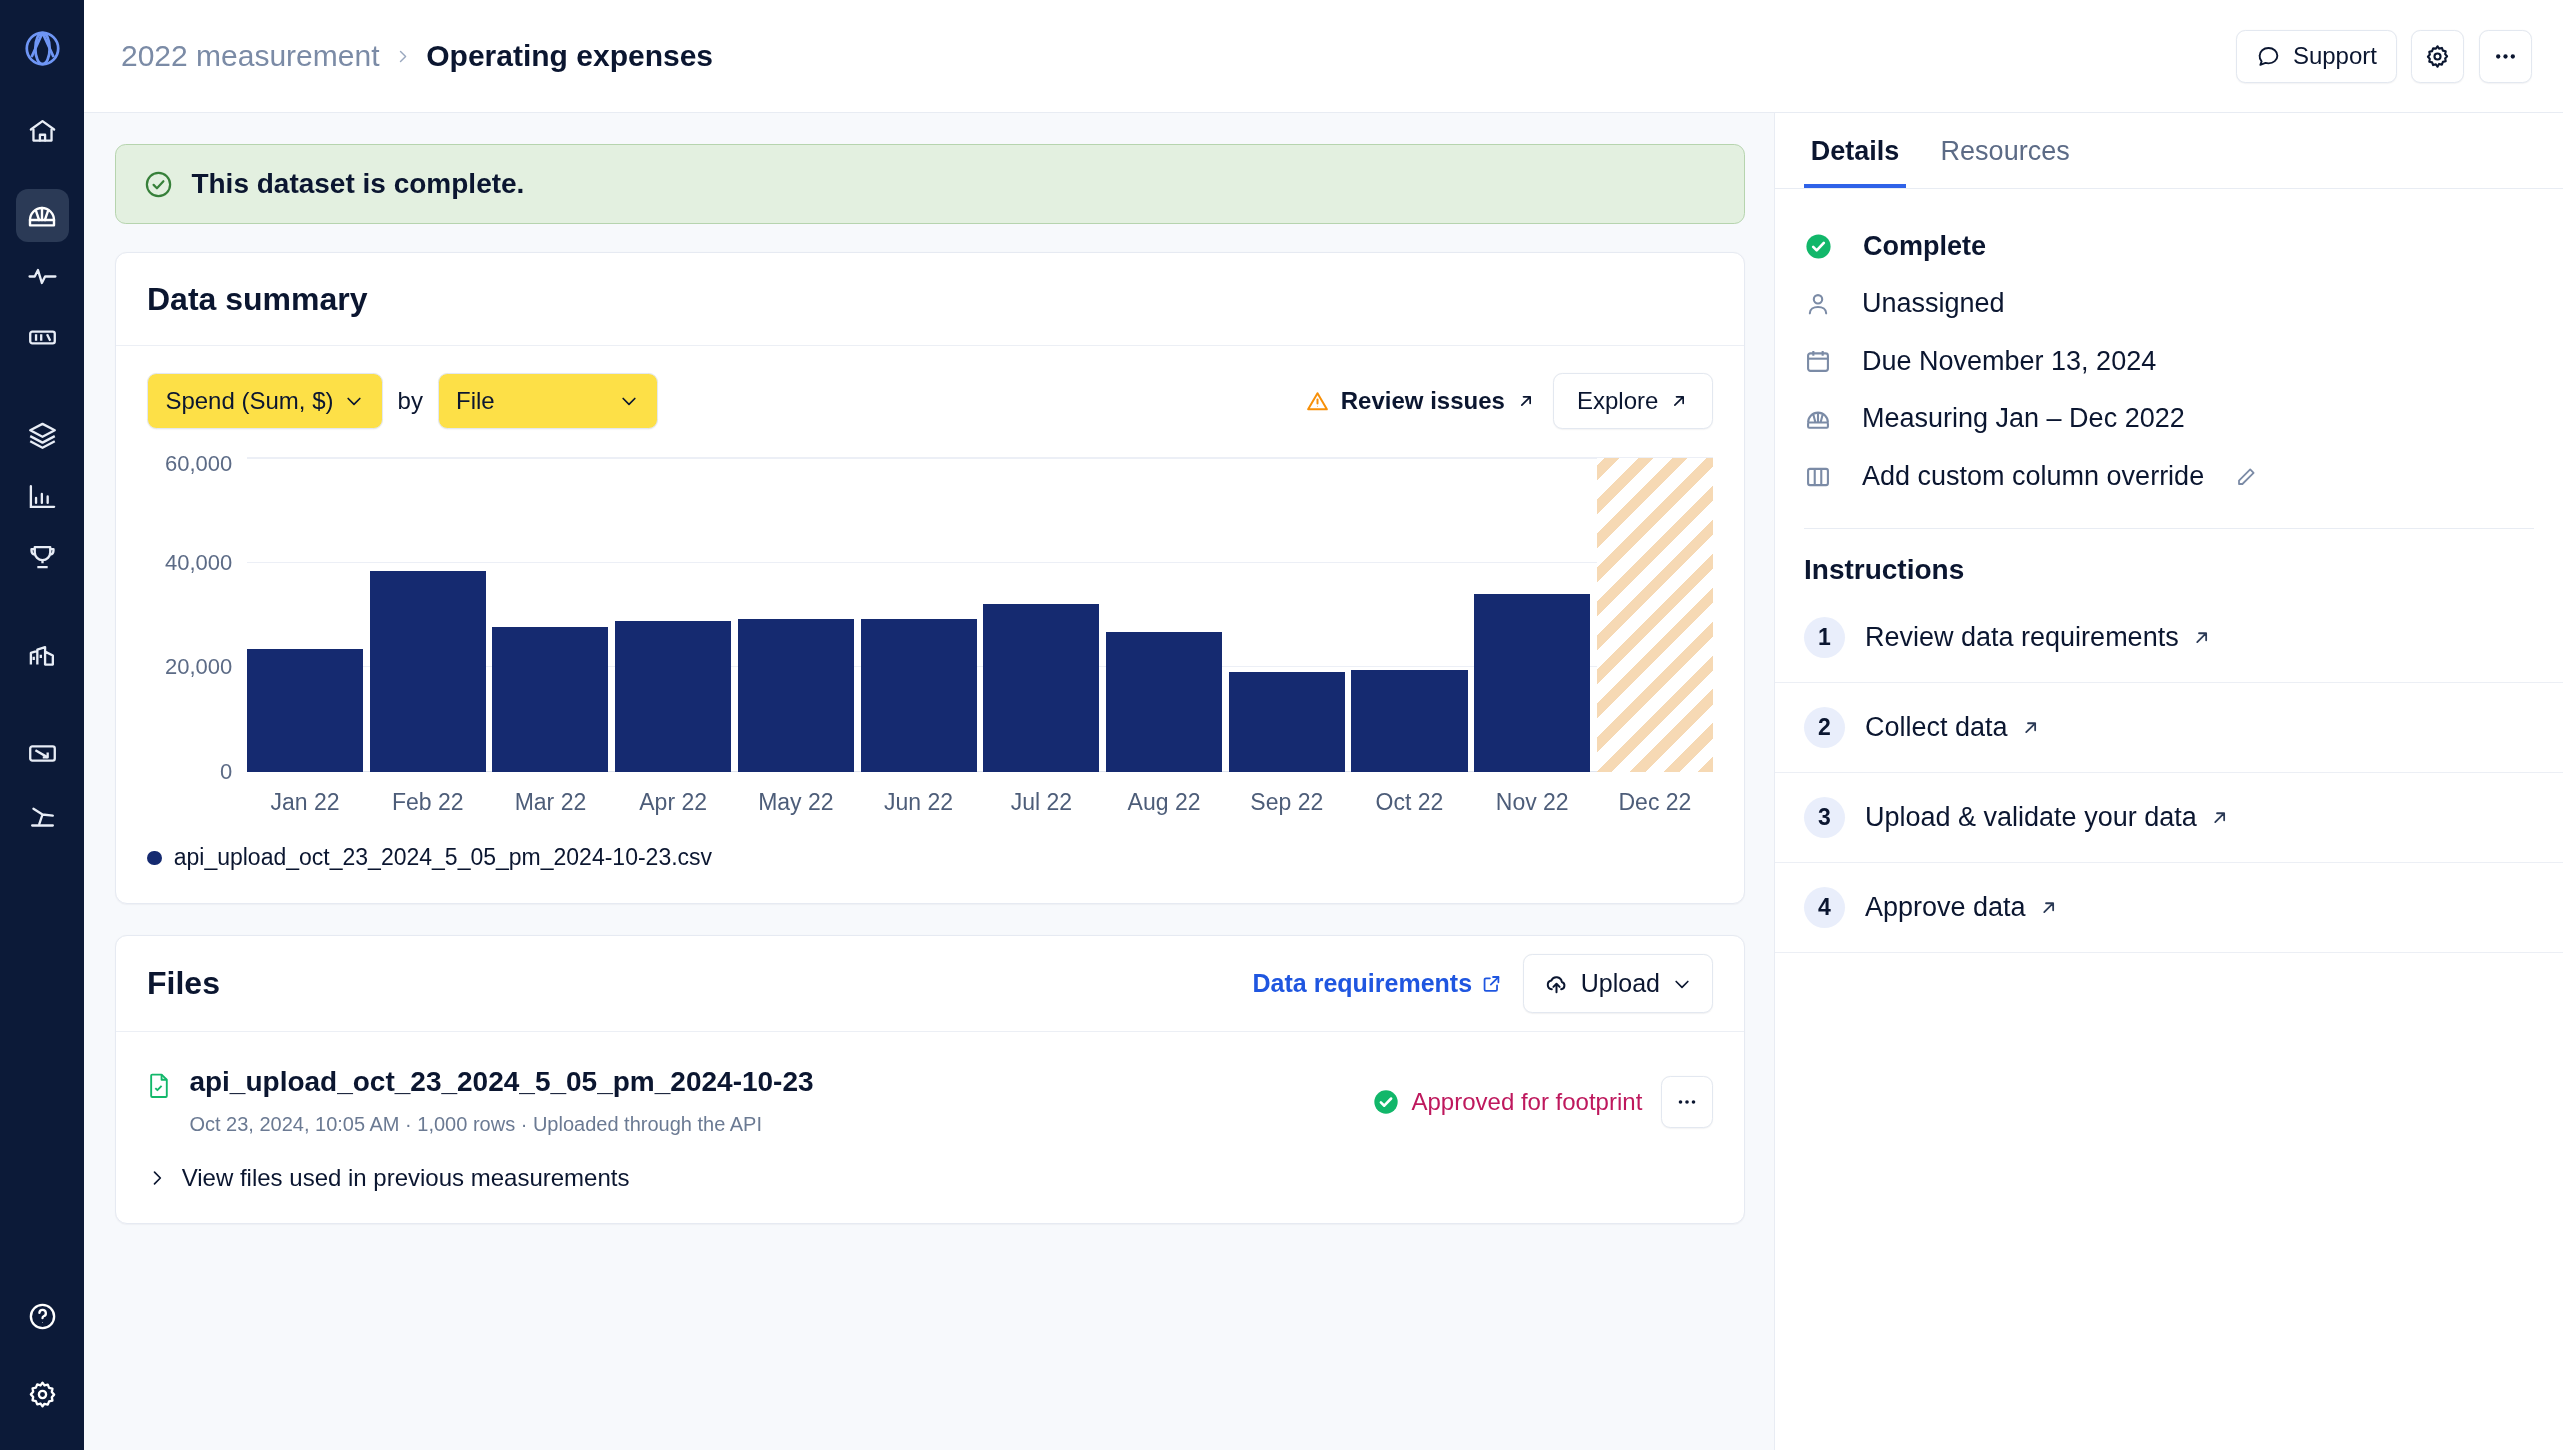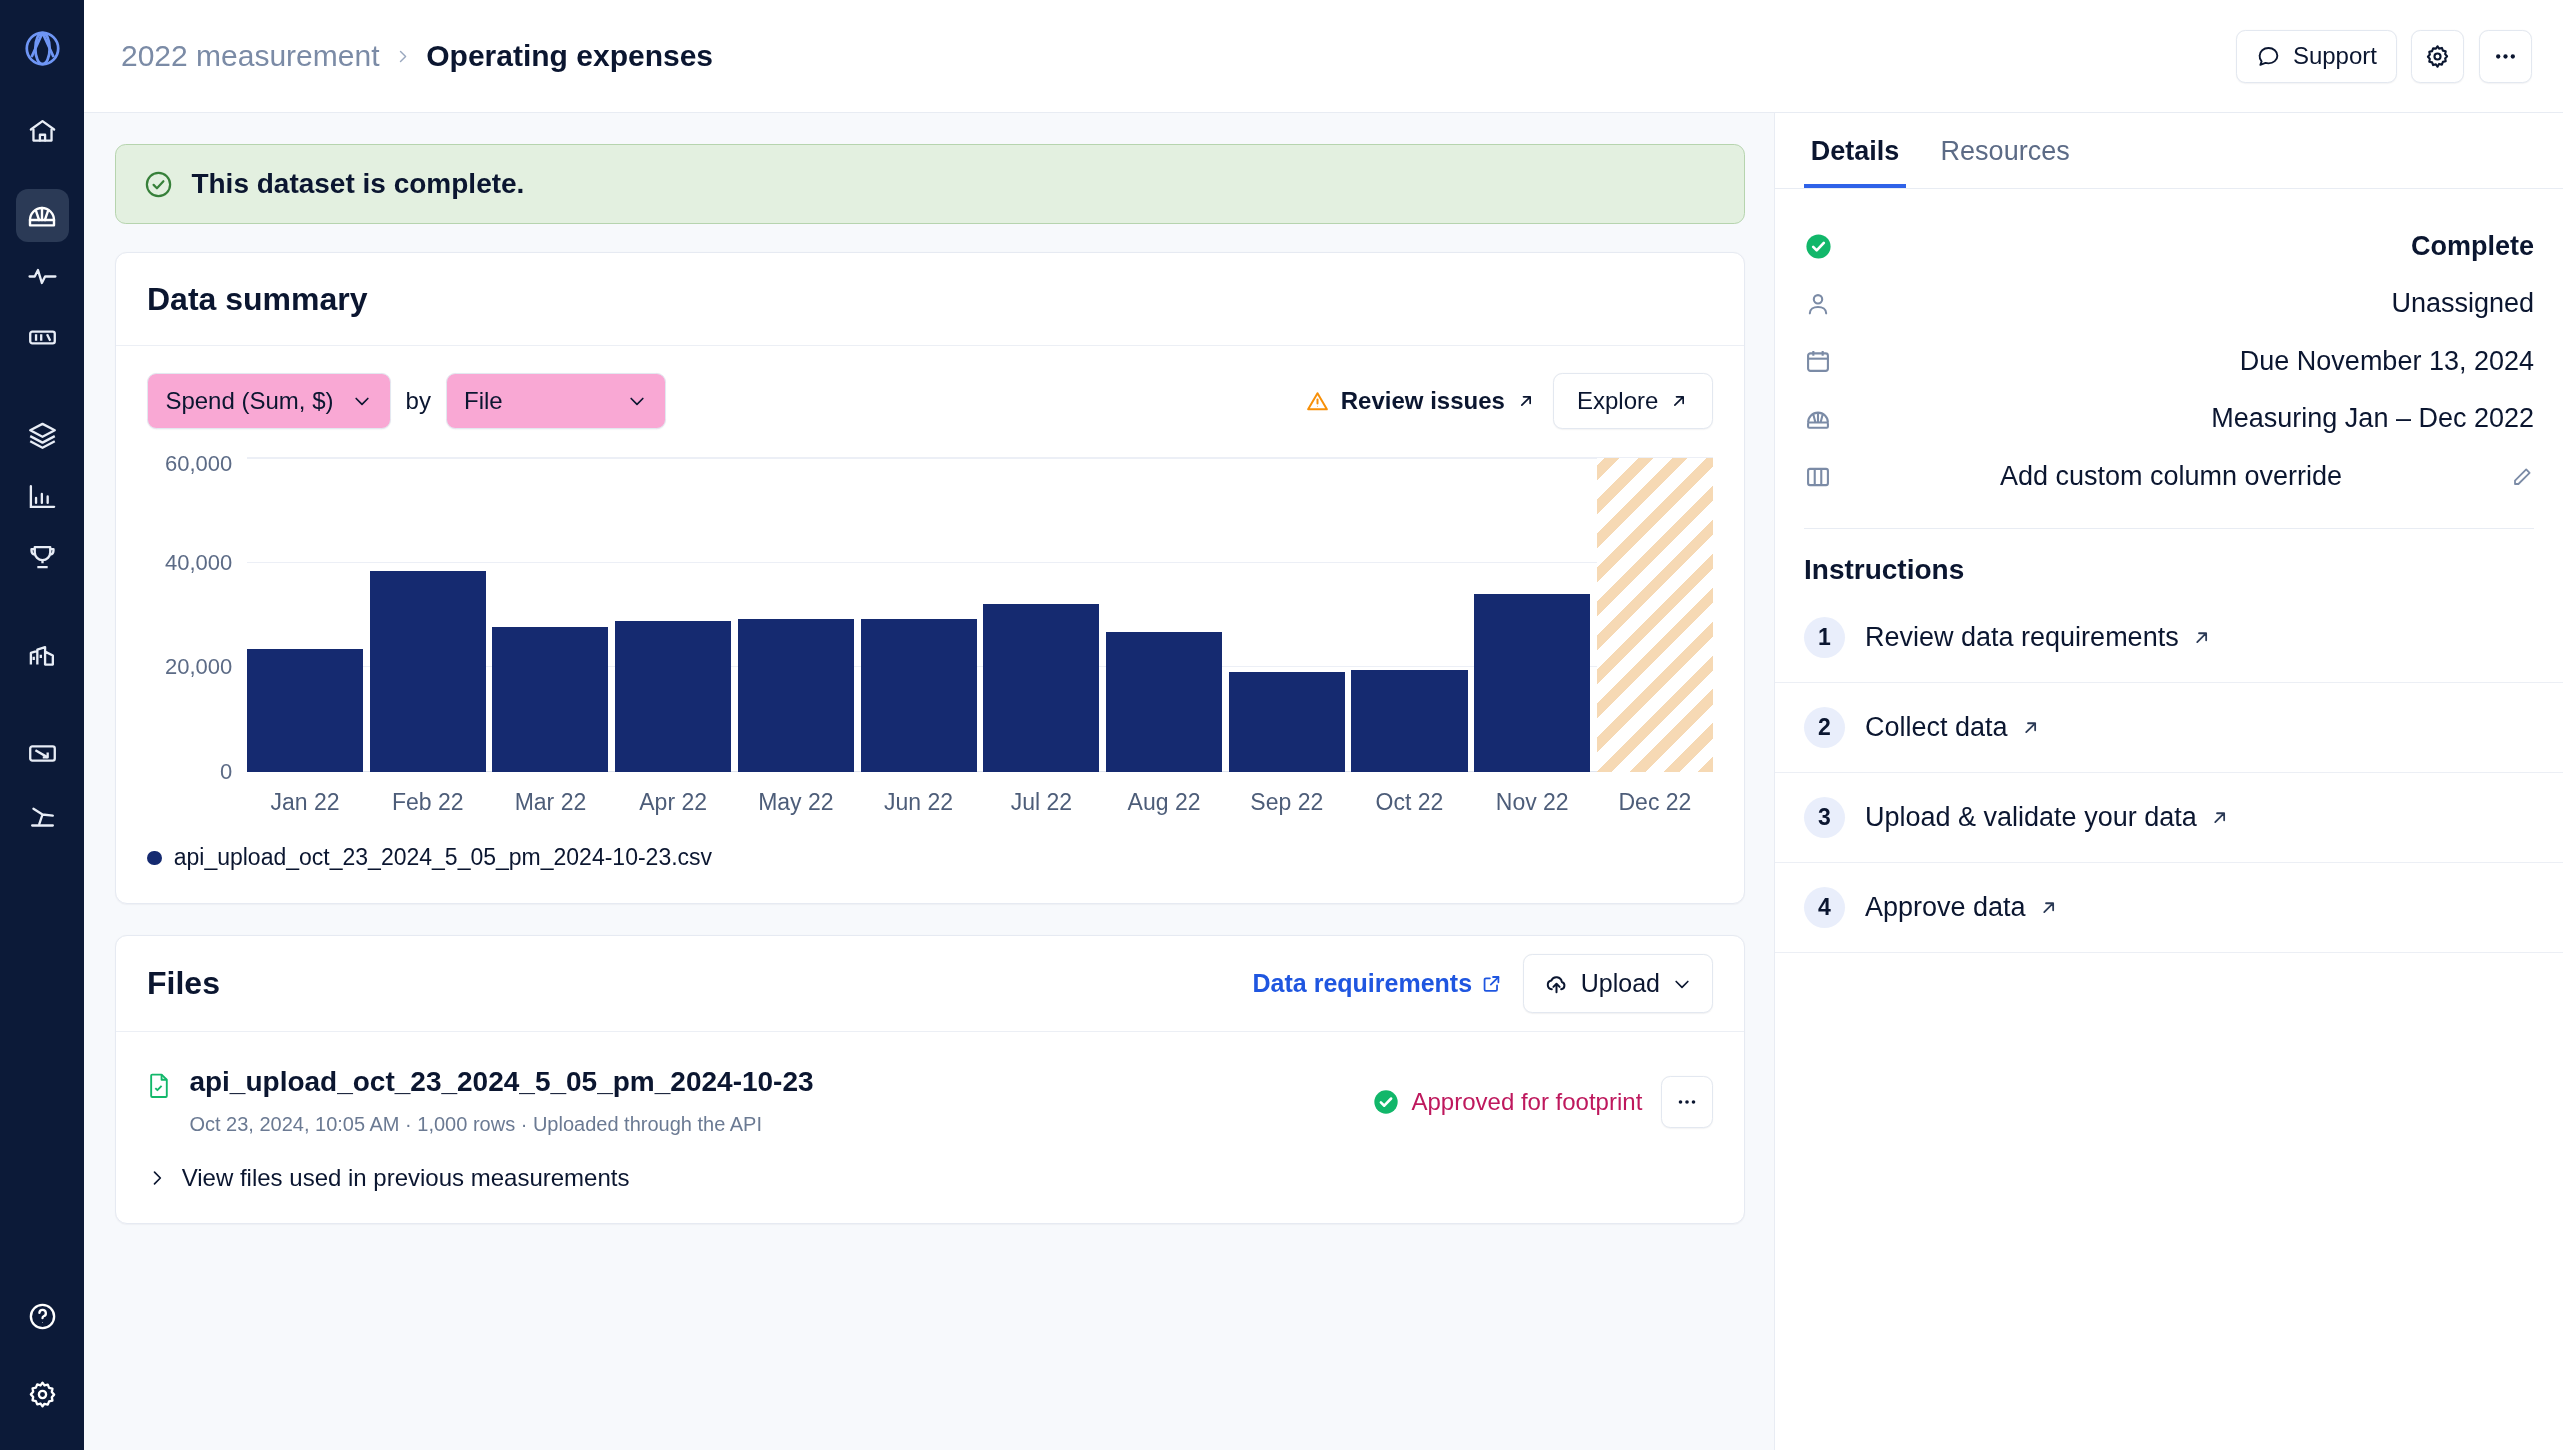--- a/index.html
+++ b/index.html
@@ -85,22 +85,22 @@
     padding: 0 31px; border-bottom: 0.7px solid #eceff5;
   }
   .card-title { font-size: 32px; font-weight: 700; color: #0b1630; }
 
   .chart-controls {
     display: flex; align-items: center; justify-content: space-between;
     padding: 27px 31px 0 31px;
   }
   .ctrl-left { display: flex; align-items: center; gap: 14.7px; }
   .select {
-    height: 56px; border: 0.7px solid #e3e8f0; border-radius: 9.3px; background: #f9a8d4;
-    display: flex; align-items: center; justify-content: space-between; gap: 19px;
+    height: 56px; border: 0.7px solid #e3e8f0; border-radius: 9.3px; background: #fde047;
+    display: flex; align-items: center; justify-content: space-between; gap: 11px;
     padding: 0 17.4px; font-size: 24px; color: #0b1630;
     box-shadow: 0 0.7px 1.3px rgba(16,24,40,.04);
   }
   .select.metric { min-width: 220px; }
   .select.dim { min-width: 220px; }
   .by-label { font-size: 24px; color: #0b1630; }
   .ctrl-right { display: flex; align-items: center; gap: 17.4px; }
   .link-warn { display:flex; align-items:center; gap: 10.7px; font-size: 24px; font-weight:700; color:#0b1630; }
   .btn-explore {
     height: 56px; border: 0.7px solid #e3e8f0; border-radius: 9.3px; background:#fff;
@@ -176,21 +176,21 @@
     display: flex; flex-direction: column;
   }
   .tabs { display: flex; gap: 0; padding: 0 29px; border-bottom: 0.7px solid #e8ecf3; }
   .tab {
     font-size: 27px; color:#5c6b86; padding: 23px 6.7px 17.4px 6.7px; margin-right: 28px;
     border-bottom: 4px solid transparent;
   }
   .tab.active { color: #0b1630; font-weight: 700; border-bottom-color: #2f62e8; }
 
   .detail-list { padding: 28px 29px 0 29px; }
-  .detail-row { display:flex; align-items:center; gap: 30px; padding: 13.3px 0; justify-content: space-between; }
+  .detail-row { display:flex; align-items:center; gap: 30px; padding: 13.3px 0; }
   .detail-text { font-size: 27px; color:#0b1630; }
   .detail-text.bold { font-weight: 700; }
 
   .section-sep { height: 0.7px; background: #e8ecf3; margin: 23px 29px 0 29px; }
   .instructions-title { font-size: 28px; font-weight: 700; color:#0b1630; padding: 25px 29px 6.7px 29px; }
   .instr-item {
     display:flex; align-items:center; gap: 20px;
     padding: 24px 29px; border-bottom: 0.7px solid #eceff5;
   }
   .instr-num {

